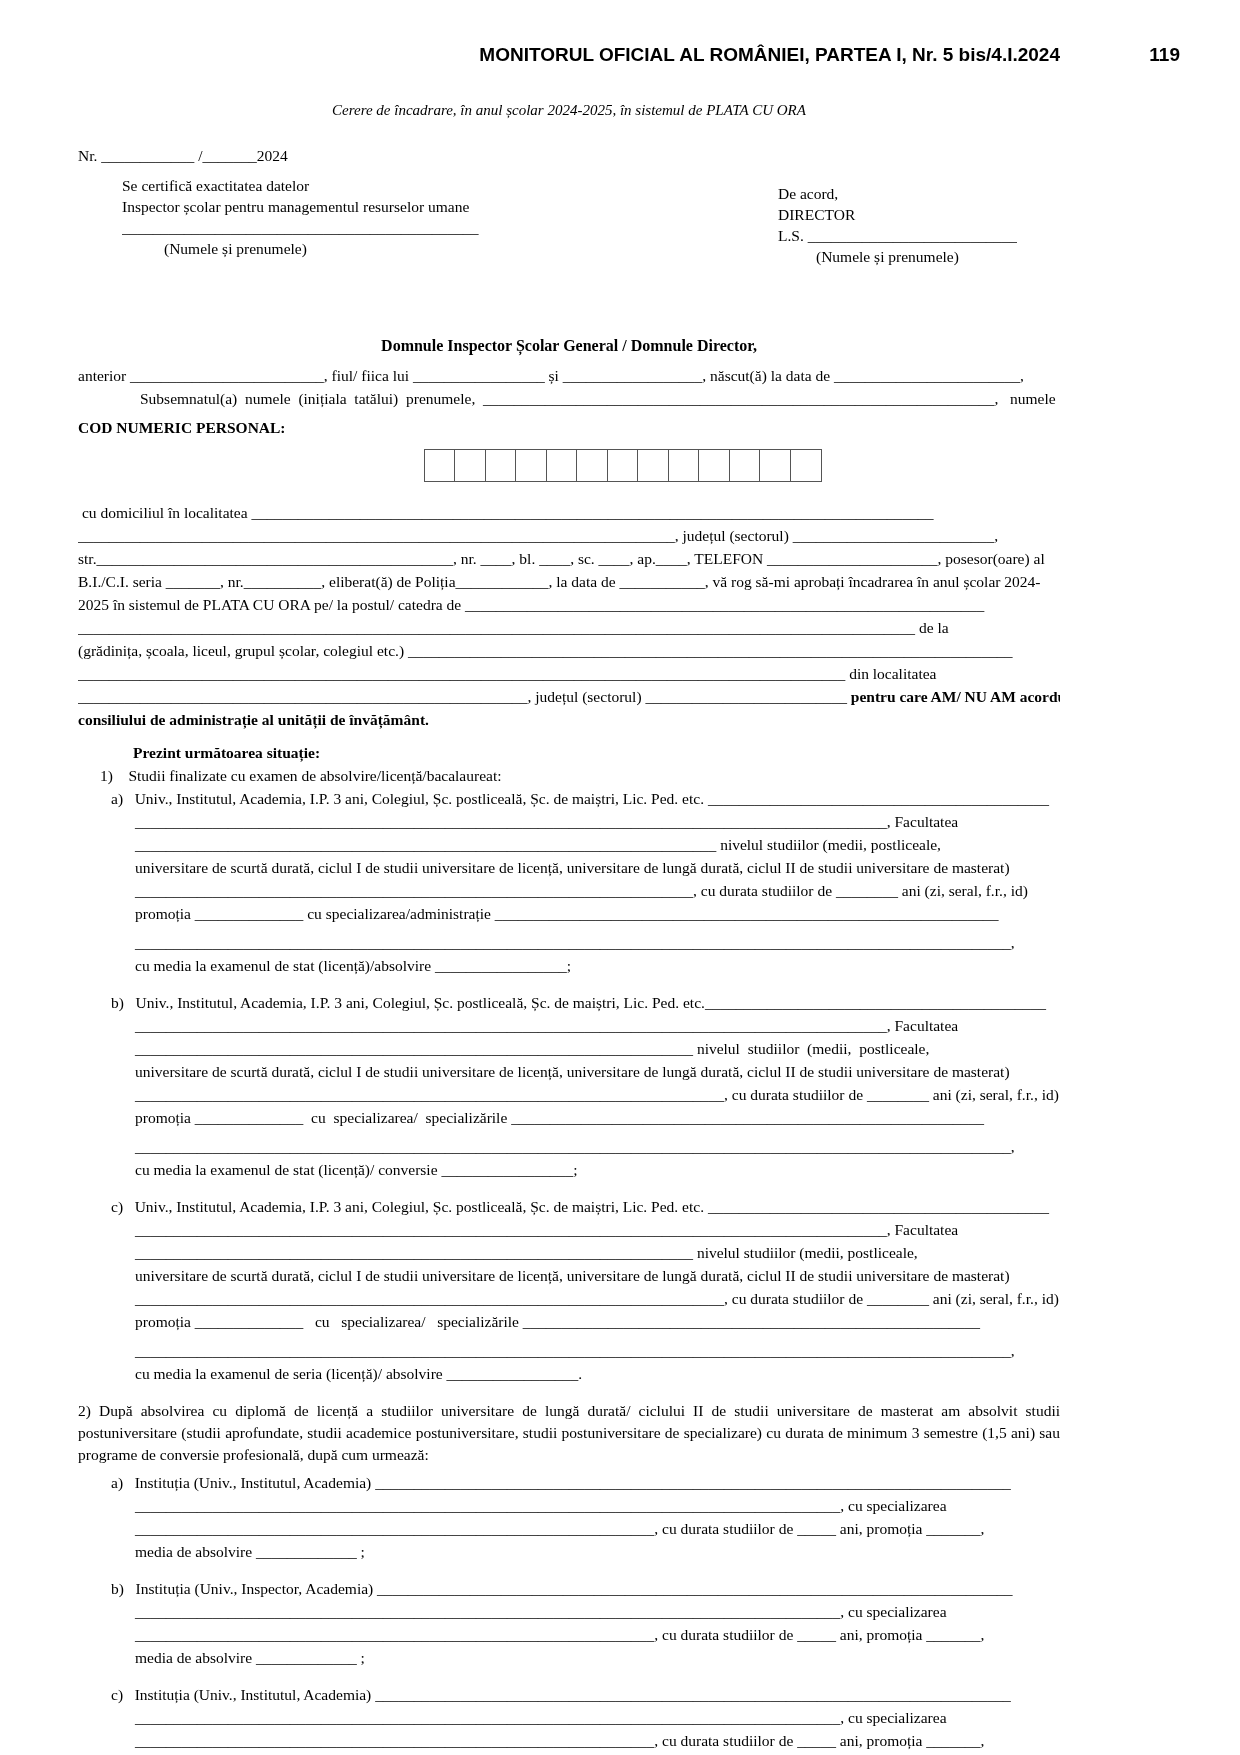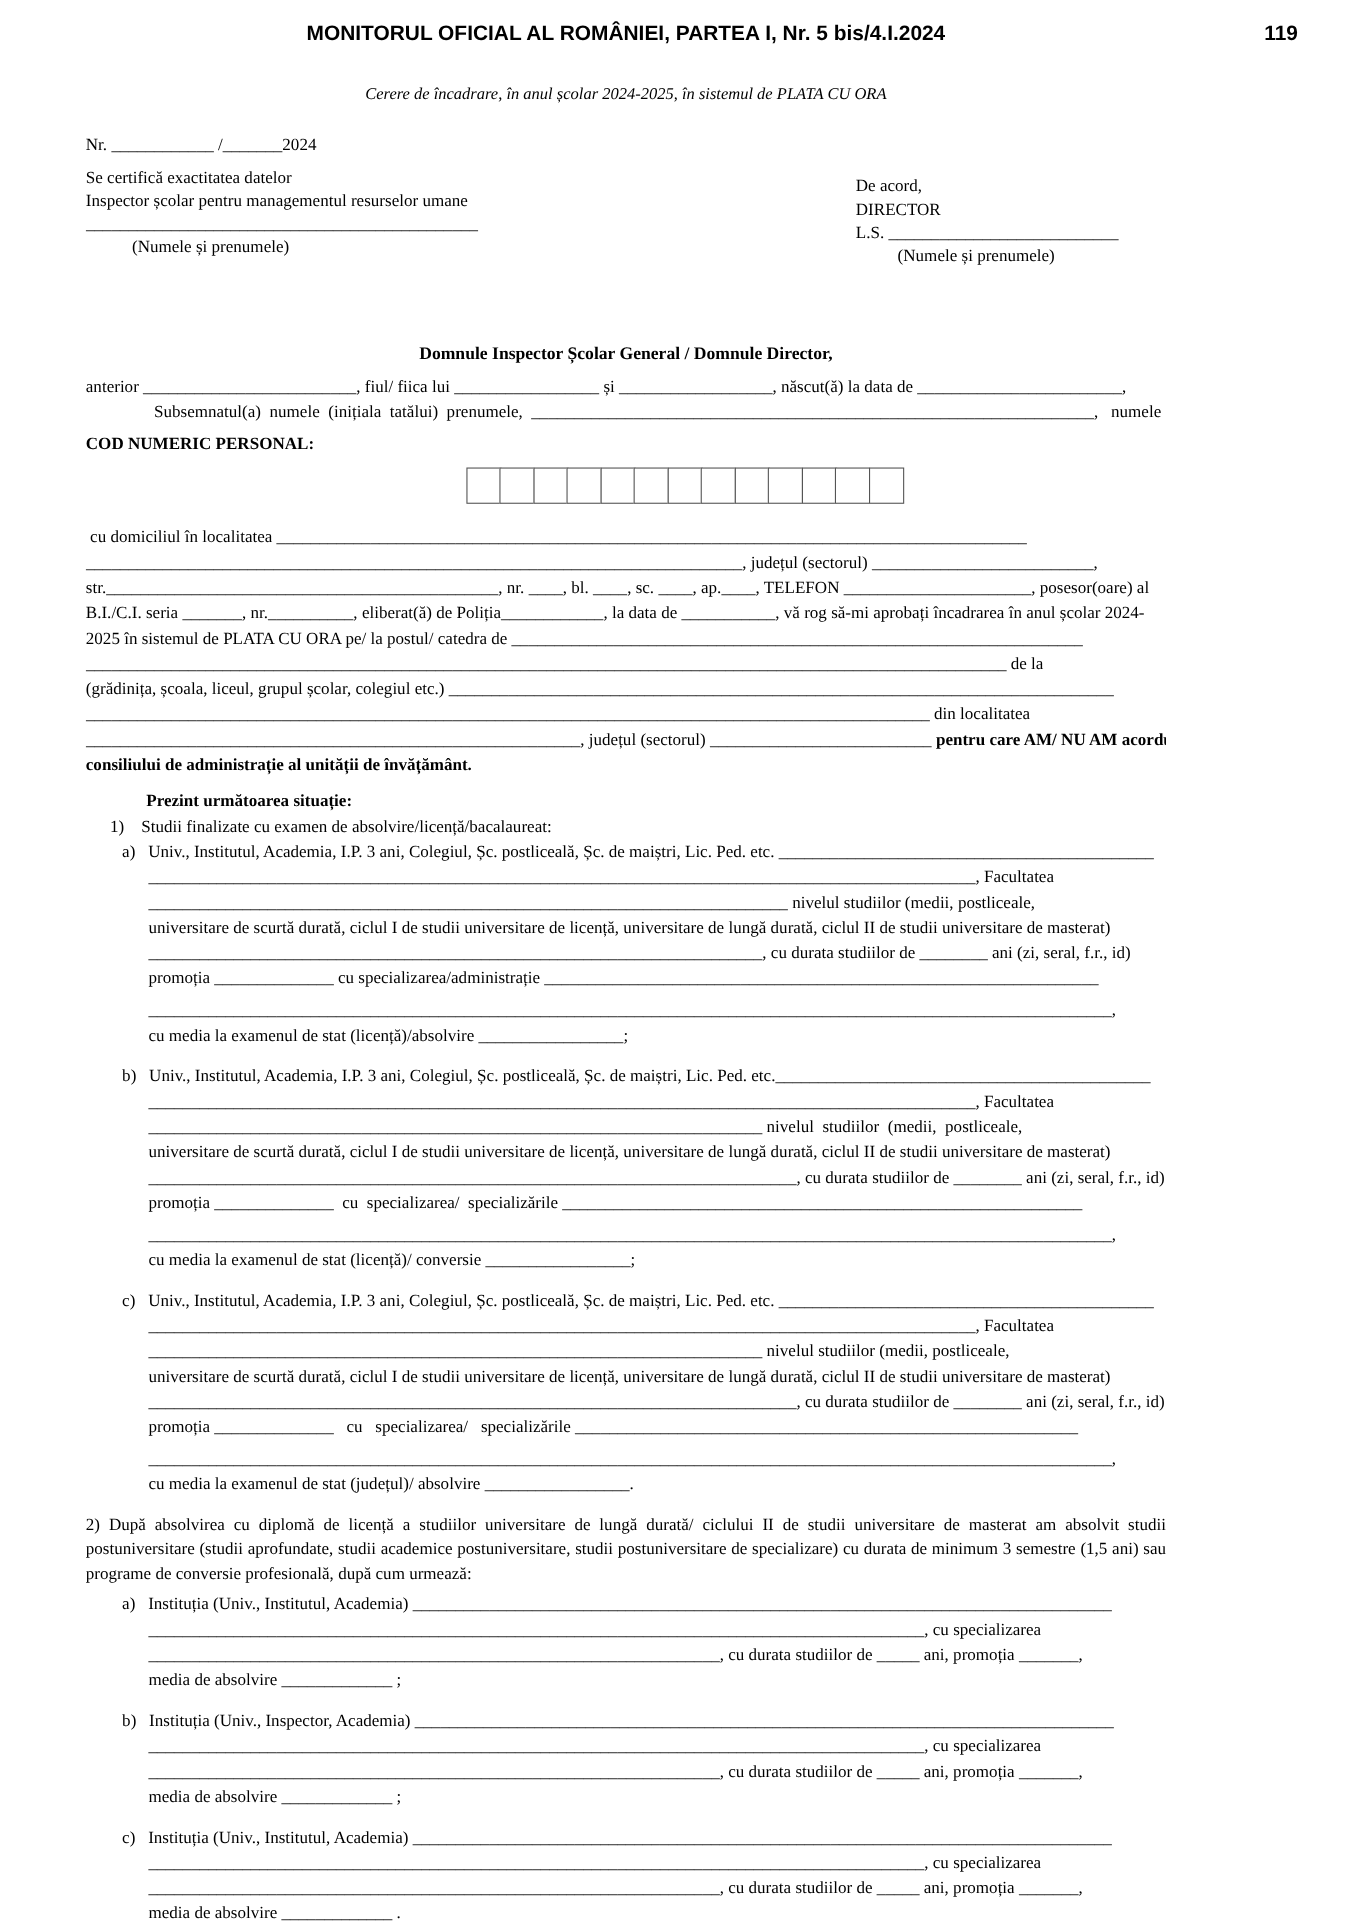--- a/index.html
+++ b/index.html
@@ -1,29 +1,29 @@
 <!DOCTYPE html>
 <html><head>
 <meta charset="utf-8">
 <style>
   * { margin:0; padding:0; box-sizing:border-box; }
   html,body { background:#ffffff; }
   body { width:1240px; height:1755px; color:#000; font-family:"Liberation Serif", serif; font-size:15.5px; overflow:hidden; }
   .page { padding:20px 180px 0 78px; width:1240px; }
 
   .doc-header { position:relative; height:30px; margin-bottom:28px; font-family:"Liberation Sans", sans-serif; font-size:19px; font-weight:bold; }
-  .doc-header .title { text-align:center; }
+  .doc-header .title { text-align:right;margin-top:24px; }
   .doc-header .pageno { position:absolute; right:-120px; top:0; }
 
   .subtitle { text-align:center; font-style:italic; font-size:15px; margin-bottom:4px; }
   .nr-line { text-align:left; margin-bottom:10px; white-space:pre;margin-top:28px; }
 
   .sig-row { position:relative; height:120px; margin-bottom:42px; }
   .sig-left { position:absolute; left:0; top:0; }
-  .sig-left .ln { height:21px; }
+  .sig-left .ln { height:21px;margin-left:44px; }
   .sig-left .caption { padding-left:42px; }
   .sig-right { position:absolute; left:700px; top:8px; }
   .sig-right .ln { height:21px; }
   .sig-right .caption { padding-left:38px; }
 
   .salutation { text-align:center; font-weight:bold; font-size:16px; margin-bottom:10px; }
 
   .ln { white-space:pre; overflow:hidden; height:23px; line-height:22px; }
   .ind22 { padding-left:22px; }
   .ind33 { padding-left:33px; }
@@ -128,21 +128,21 @@
 
   <div class="gap14"></div>
   <div class="ln ind33">c)   Univ., Institutul, Academia, I.P. 3 ani, Colegiul, Șc. postliceală, Șc. de maiștri, Lic. Ped. etc. ____________________________________________</div>
   <div class="ln ind57">_________________________________________________________________________________________________, Facultatea</div>
   <div class="ln ind57">________________________________________________________________________ nivelul studiilor (medii, postliceale,</div>
   <div class="ln ind57">universitare de scurtă durată, ciclul I de studii universitare de licență, universitare de lungă durată, ciclul II de studii universitare de masterat)</div>
   <div class="ln ind57">____________________________________________________________________________, cu durata studiilor de ________ ani (zi, seral, f.r., id)</div>
   <div class="ln ind57">promoția ______________   cu   specializarea/   specializările ___________________________________________________________</div>
   <div class="gap6"></div>
   <div class="ln ind57">_________________________________________________________________________________________________________________,</div>
-  <div class="ln ind57">cu media la examenul de stat (județul)/ absolvire _________________.</div>
+  <div class="ln ind57">cu media la examenul de seria (licență)/ absolvire _________________.</div>
 
   <div class="gap14"></div>
   <div class="just">2)    După absolvirea cu diplomă de licență a studiilor universitare de lungă durată/ ciclului II de studii universitare de masterat am absolvit studii postuniversitare (studii aprofundate, studii academice postuniversitare, studii postuniversitare de specializare) cu durata de minimum 3 semestre (1,5 ani) sau programe de conversie profesională, după cum urmează:</div>
 
   <div class="gap6"></div>
   <div class="ln ind33">a)   Instituția (Univ., Institutul, Academia) __________________________________________________________________________________</div>
   <div class="ln ind57">___________________________________________________________________________________________, cu specializarea</div>
   <div class="ln ind57">___________________________________________________________________, cu durata studiilor de _____ ani, promoția _______,</div>
   <div class="ln ind57">media de absolvire _____________ ;</div>
 

